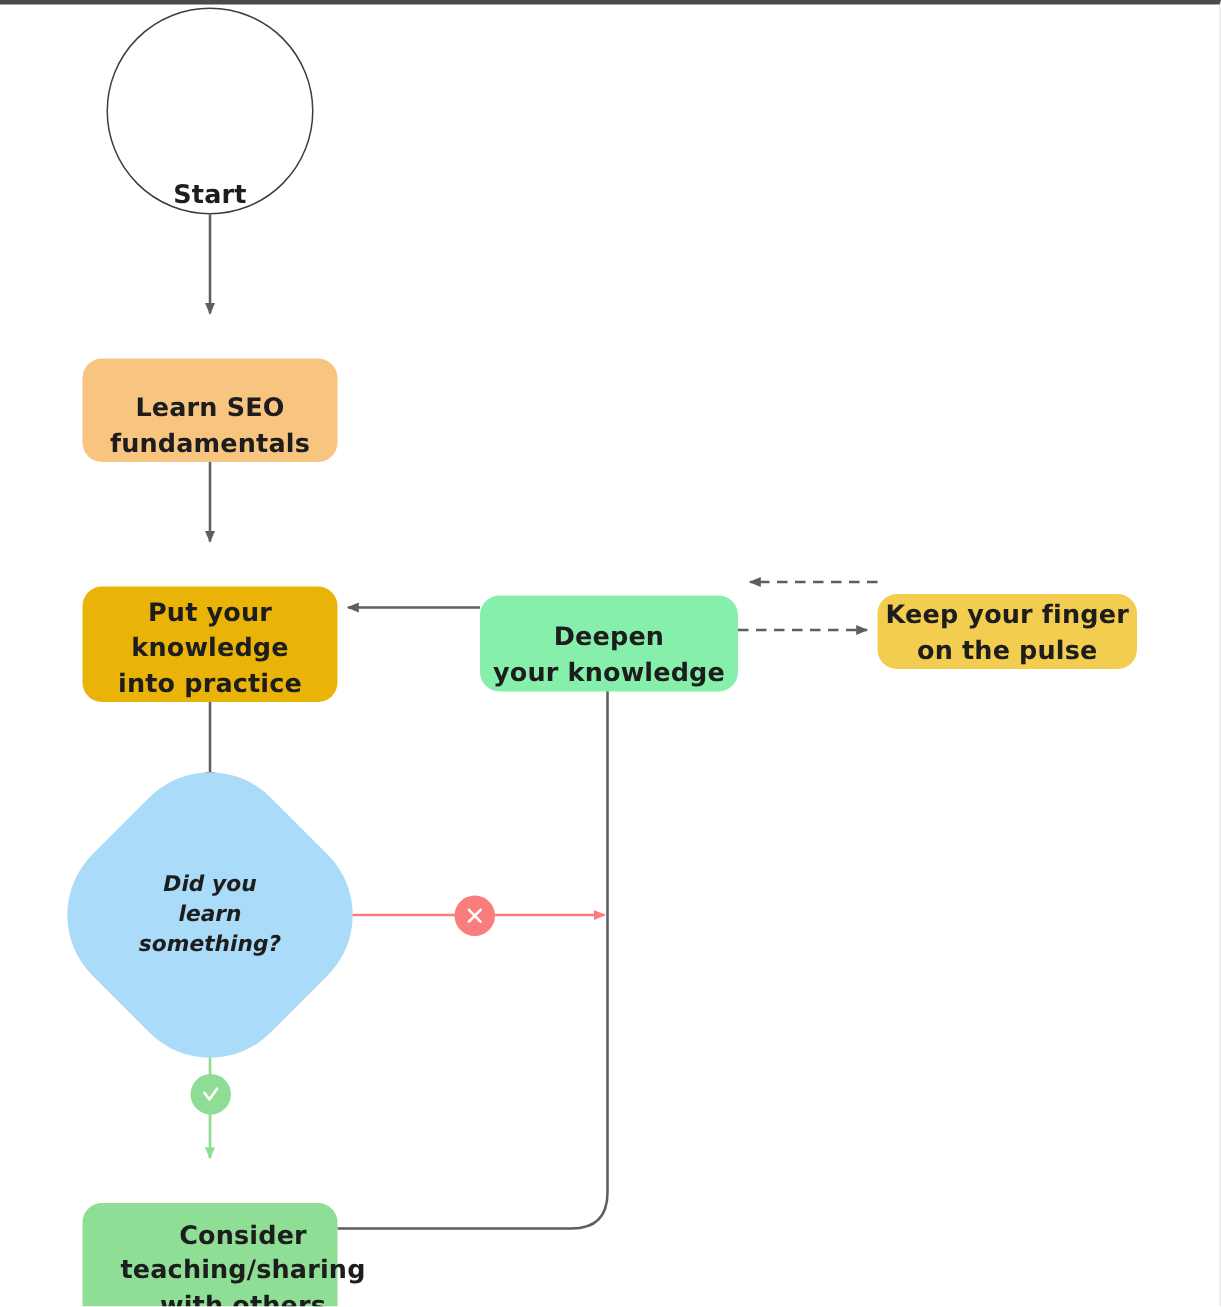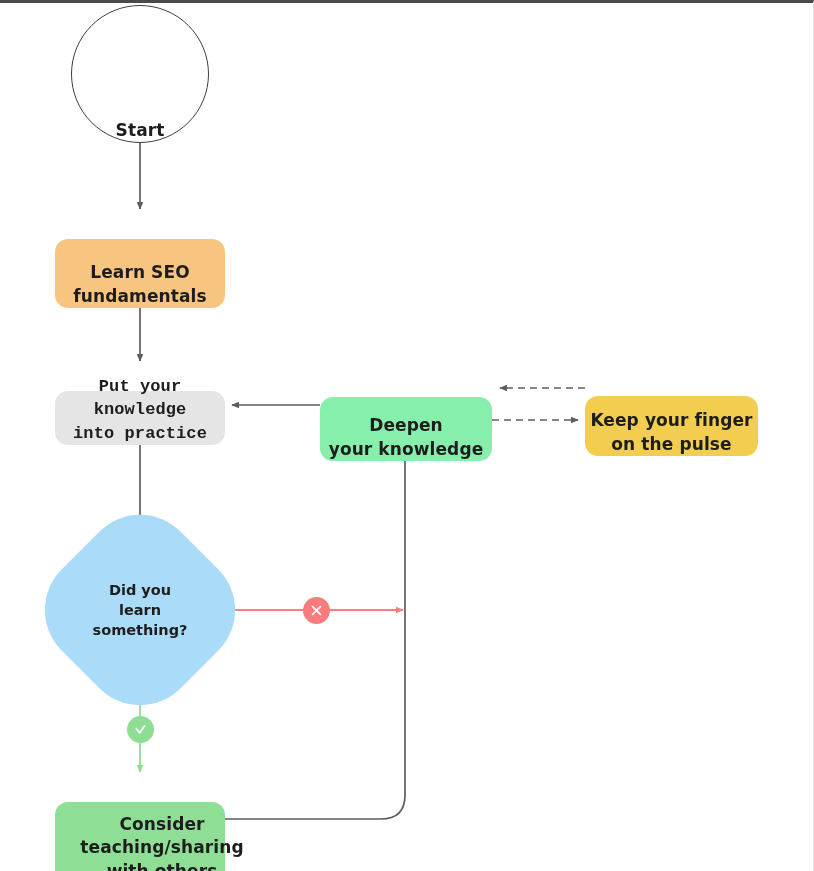--- a/index.html
+++ b/index.html
@@ -49,20 +49,21 @@
   }
   .node-process {
     border-radius: 13px;
     margin-top: 24px;
   }
   .node-decision-wrap {
     position: absolute;
     display: flex;
     align-items: center;
     justify-content: center;
+    font-style: italic;
   }
   .node-decision-shape {
     position: absolute;
     left: 0;
     top: 0;
     width: 100%;
     height: 100%;
     transform: rotate(45deg);
     border-radius: 34%;
   }
@@ -125,32 +126,32 @@
 
   <div class="node node-terminal" style="left:71px; top:2px; width:138px; height:138px;">
     <span>Start</span>
   </div>
 
   <div class="node node-process" style="left:55px; top:212px; width:170px; height:69px; background:#f8c580;">
     <span>Learn SEO
 fundamentals</span>
   </div>
 
-  <div class="node node-process" style="left:55px; top:364px; width:170px; height:54px; background:#e5e5e5;font-family:Liberation Mono, monospace;">
+  <div class="node node-process" style="left:55px; top:364px; width:170px; height:77px; background:#eab308;">
     <span>Put your
 knowledge
 into practice</span>
   </div>
 
   <div class="node node-process" style="left:320px; top:370px; width:172px; height:64px; background:#86efac;">
     <span>Deepen
 your knowledge</span>
   </div>
 
-  <div class="node node-process" style="left:585px; top:369px; width:173px; height:60px; background:#f3cd50;">
+  <div class="node node-process" style="left:585px; top:369px; width:173px; height:50px; background:#f3cd50;">
     <span>Keep your finger
 on the pulse</span>
   </div>
 
   <div class="node-decision-wrap" style="left:56px; top:523px; width:168px; height:168px;">
     <div class="node-decision-shape" style="background:#aadbf8;"></div>
     <span class="node-decision-label">Did you
 learn
 something?</span>
   </div>

